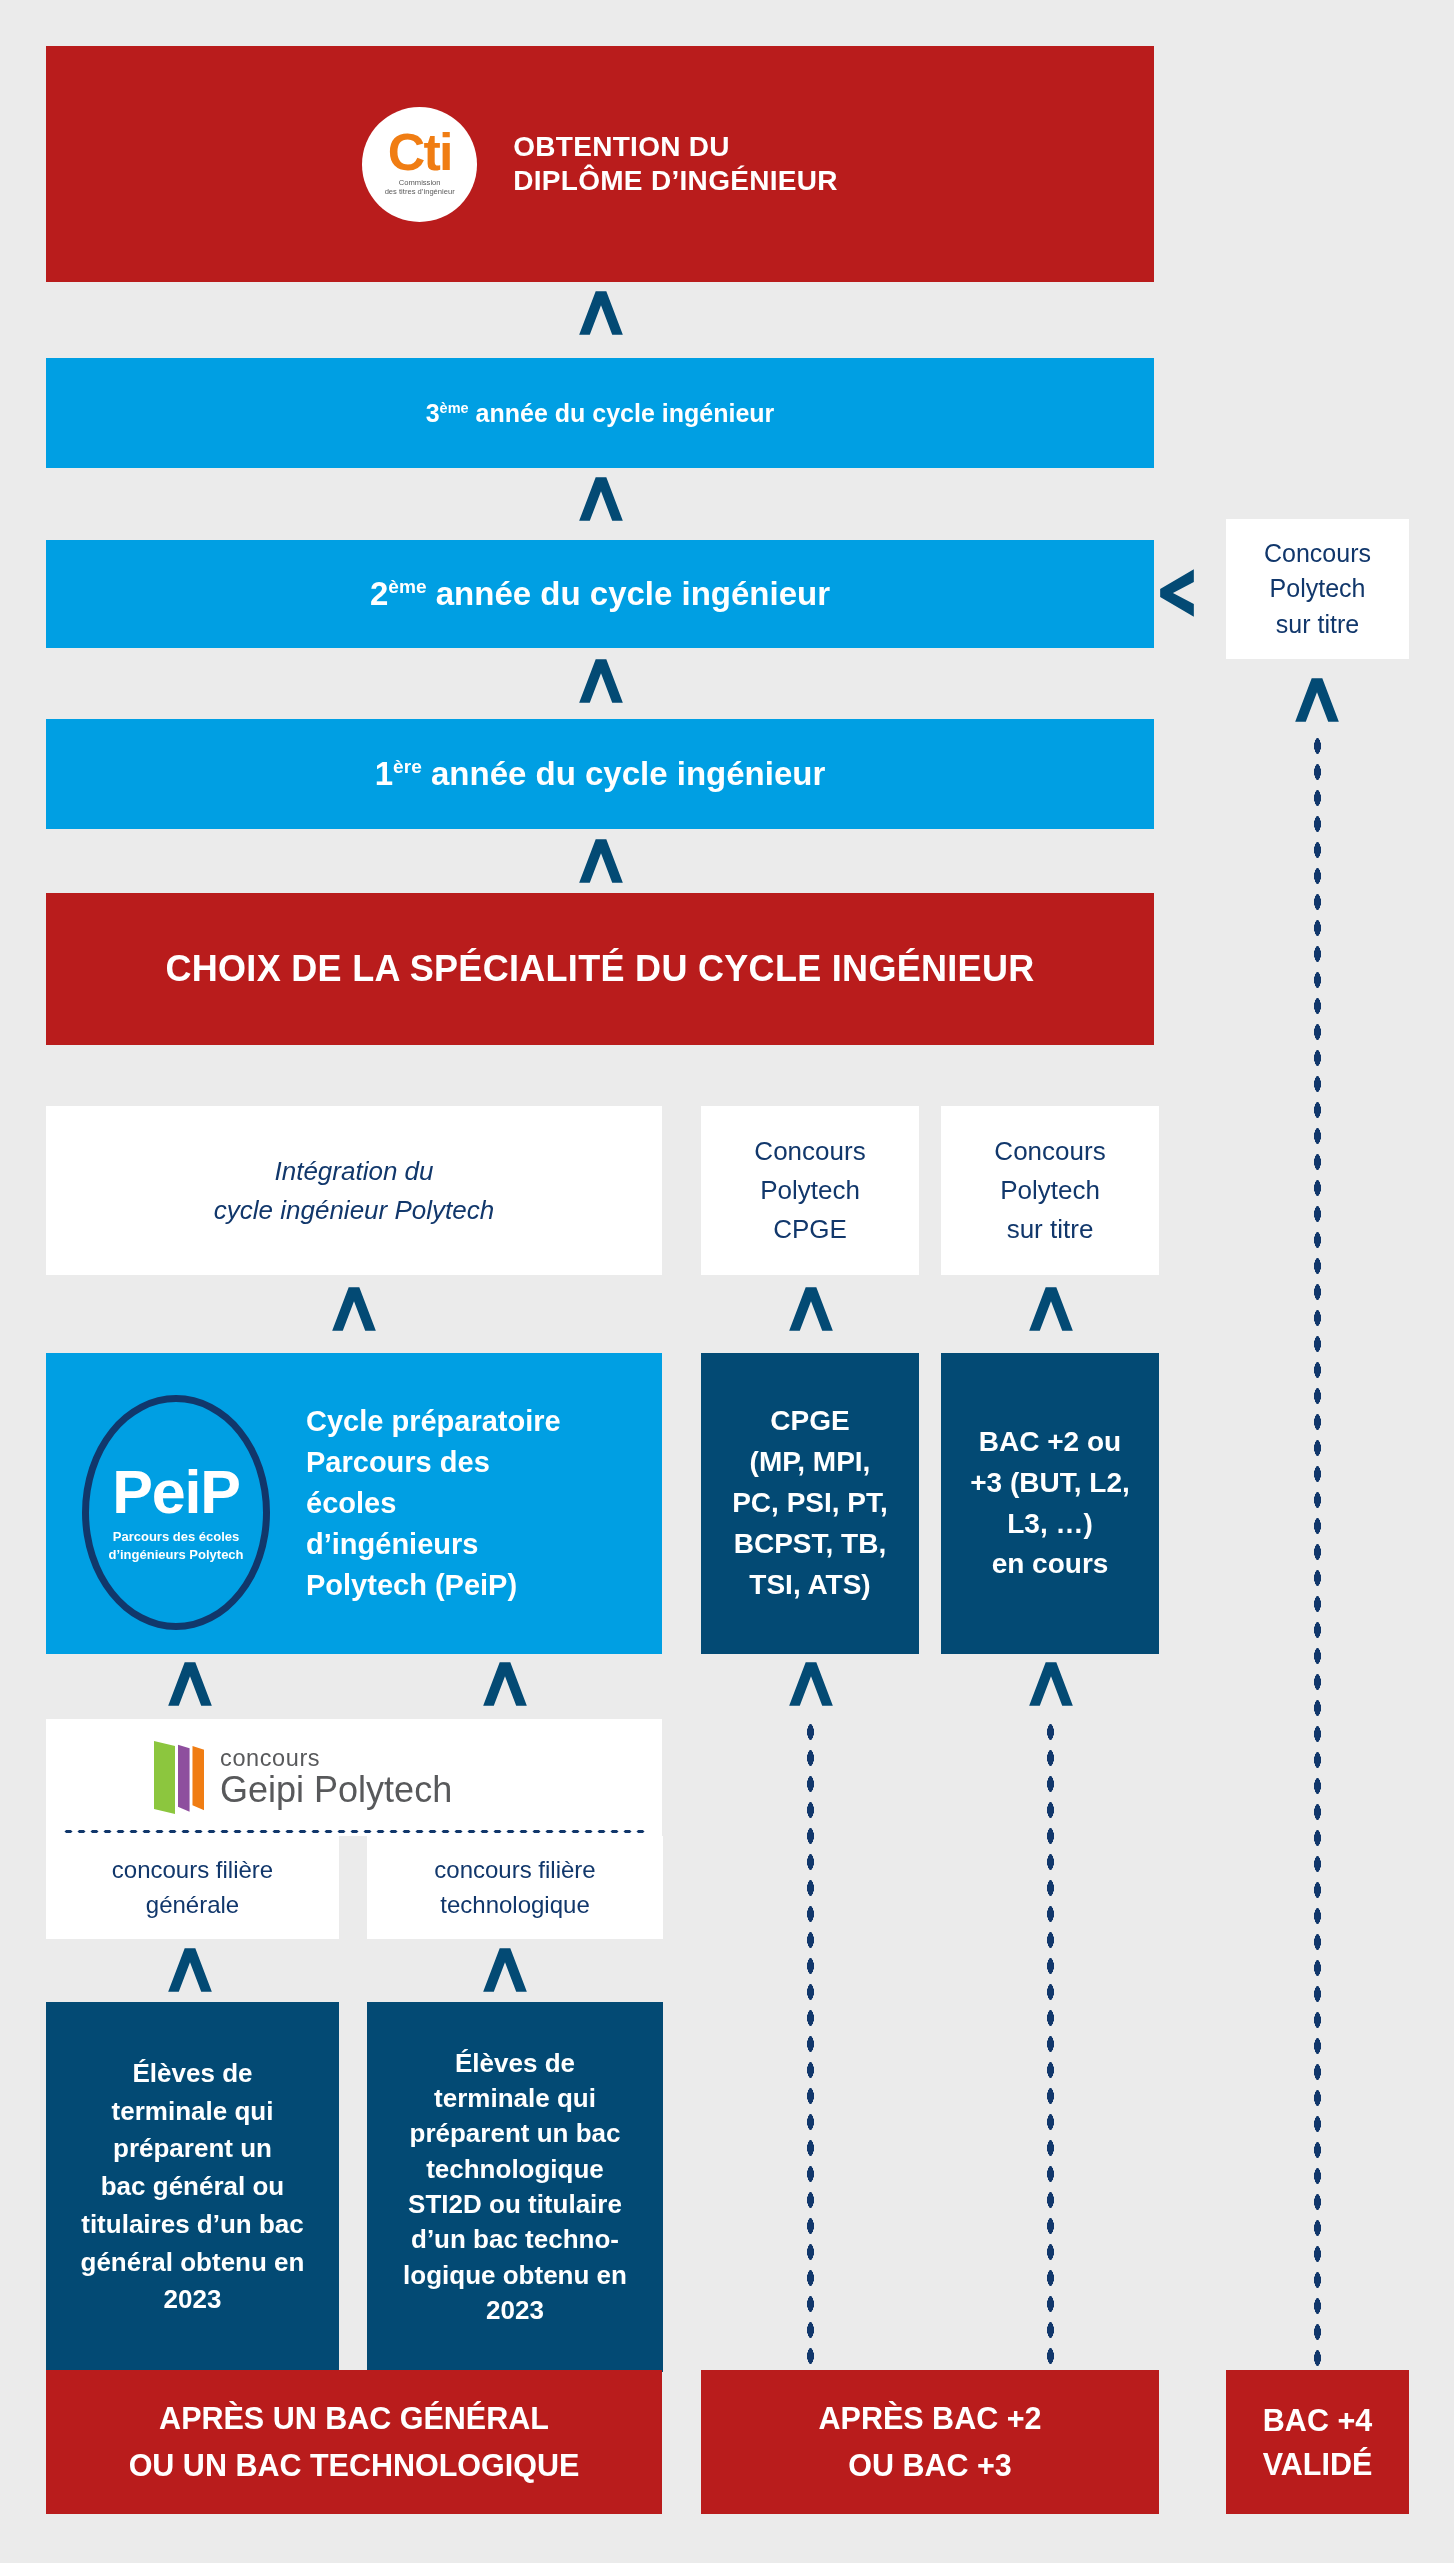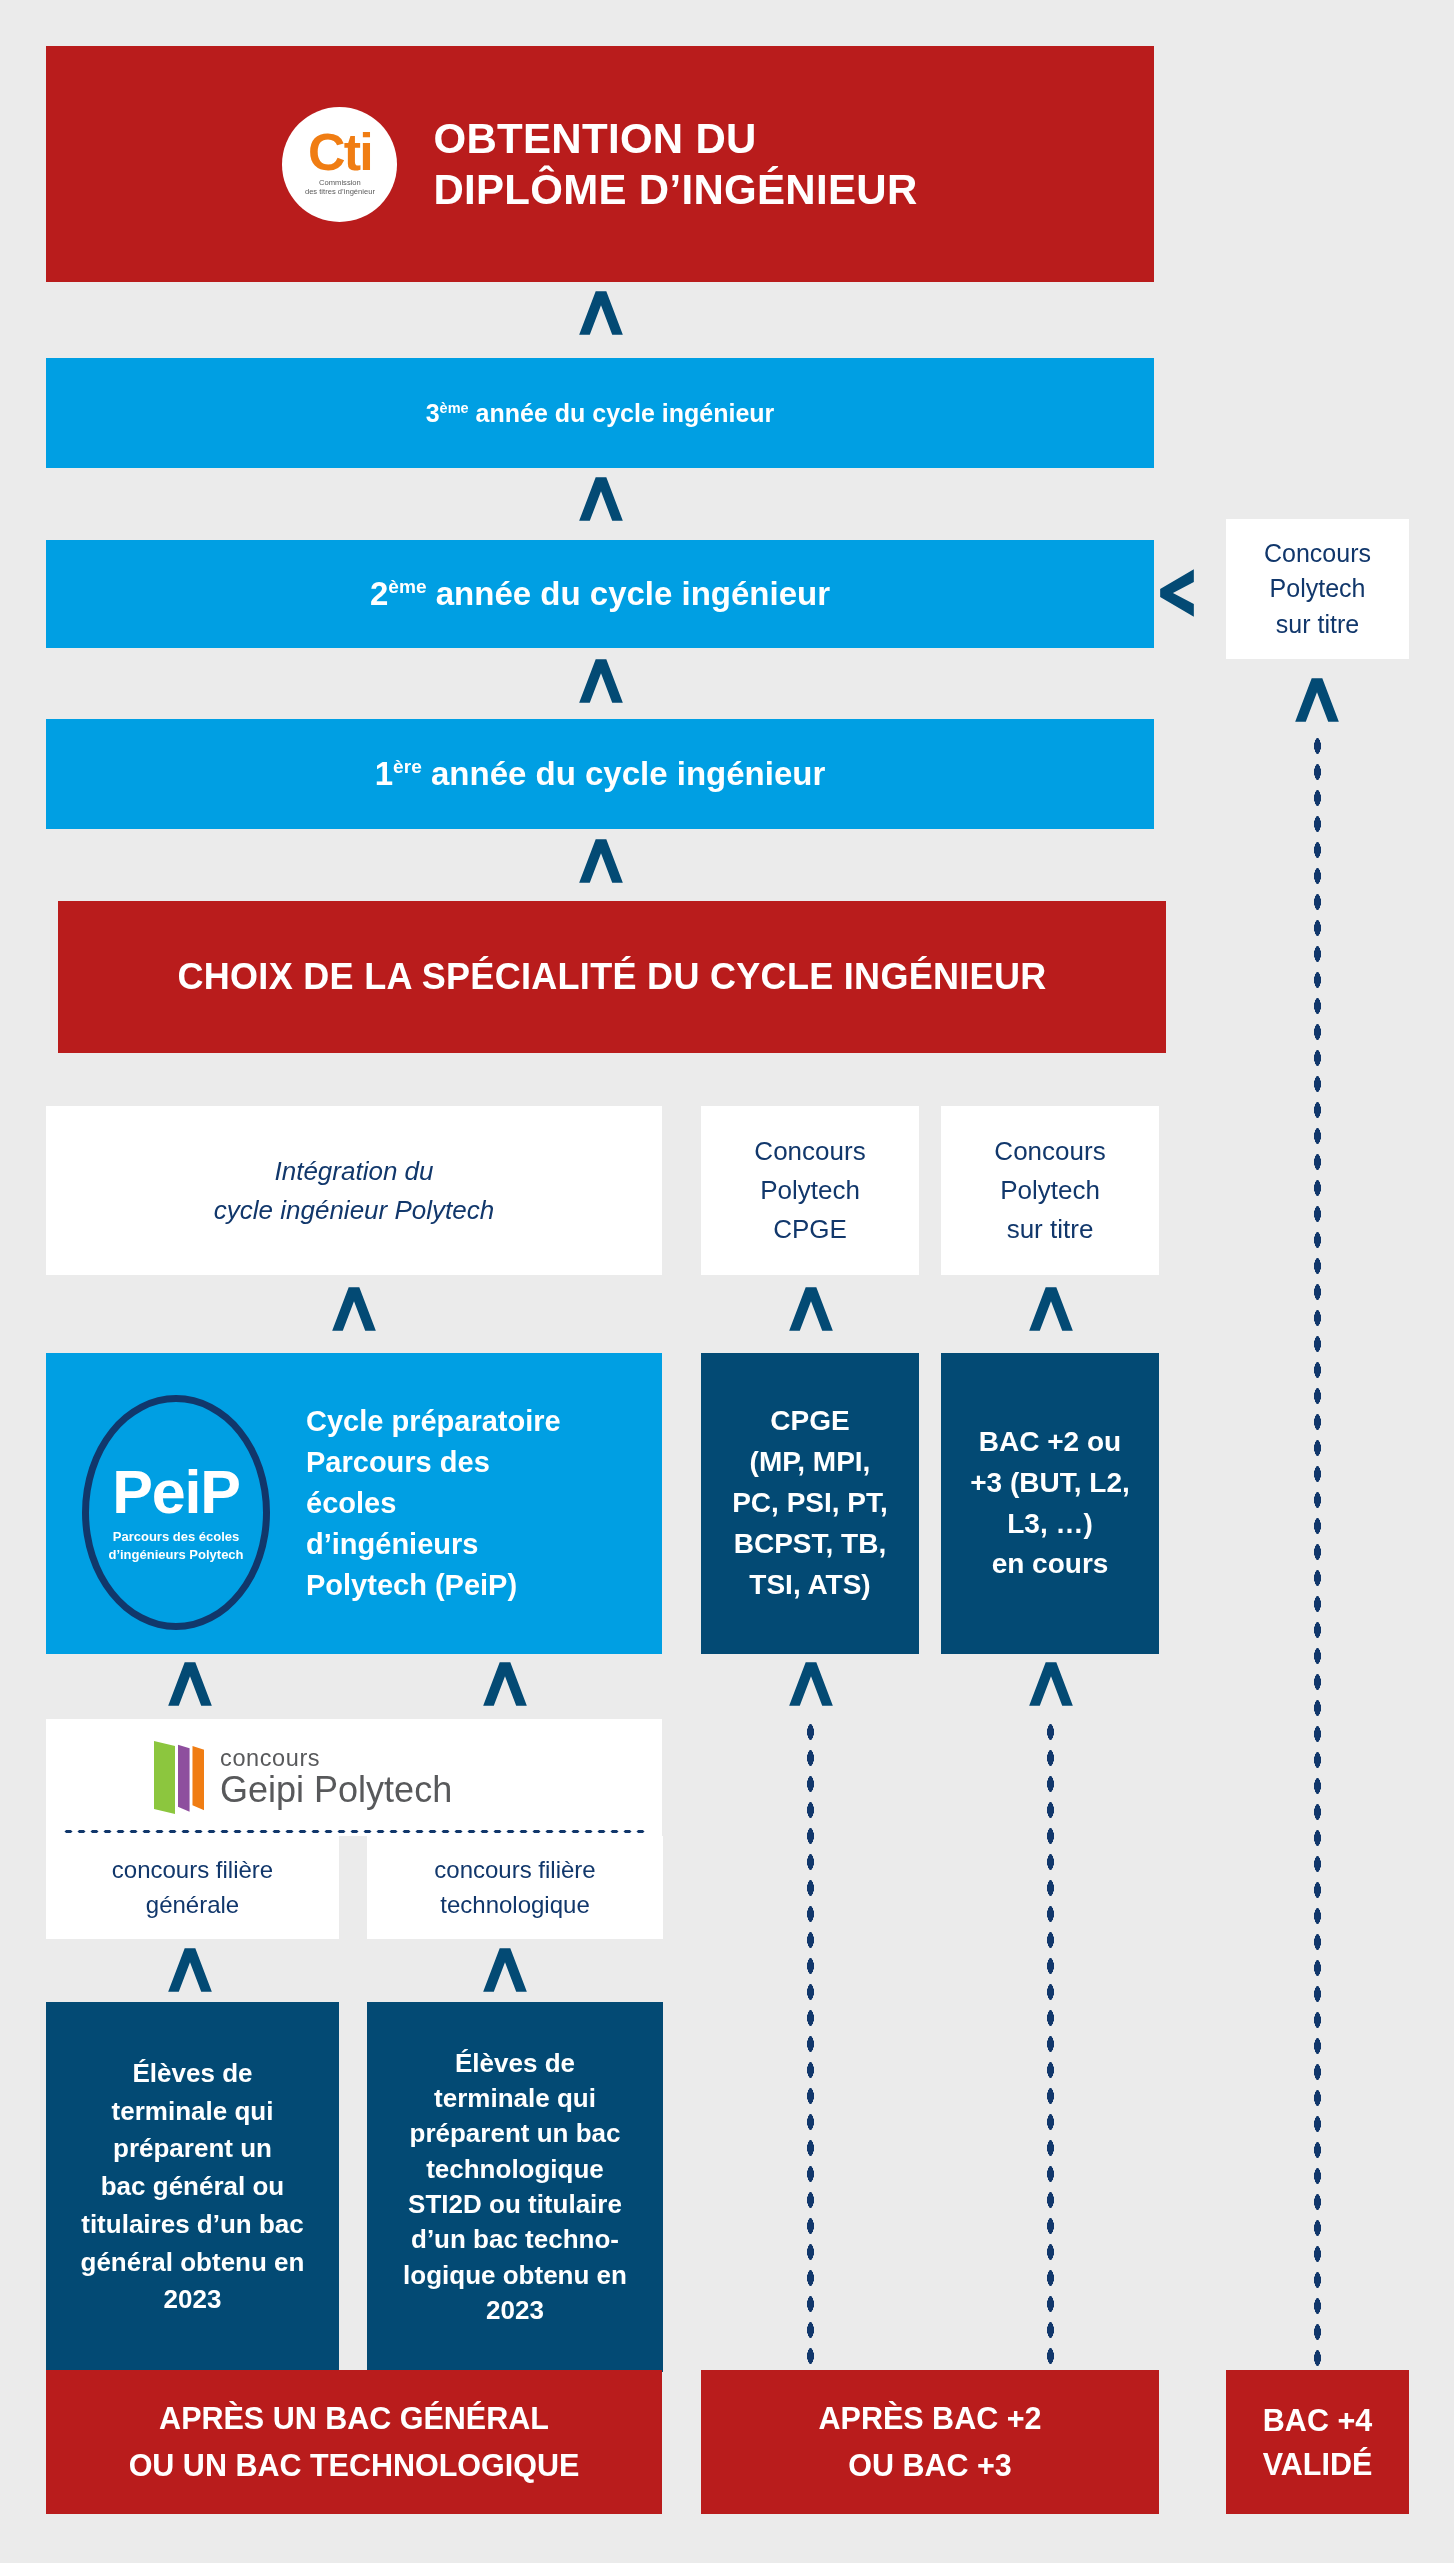--- a/index.html
+++ b/index.html
@@ -113,21 +113,21 @@
 
   <div class="box pink" style="left:46px; top:46px; width:1108px; height:236px;">
     <div style="display:flex; align-items:center; gap:36px;">
       <div class="cti-logo" style="position:relative; left:0; top:0;">
         <div class="cti-mark">Cti</div>
         <div class="cti-sub">
           <div>Commission</div>
           <div>des titres d’ingénieur</div>
         </div>
       </div>
-      <div class="condw heavy" style="font-size:42px; line-height:1.22; text-align:left; letter-spacing:0.3px;">
+      <div class="condw heavy" style="font-size:28px; line-height:1.22; text-align:left; letter-spacing:0.3px;">
         <div>OBTENTION DU</div>
         <div>DIPLÔME D’INGÉNIEUR</div>
       </div>
     </div>
   </div>
 
   <div class="chev" style="left:578px; top:290px;">
     <svg viewBox="0 0 78 78">
         <path d="M30 2 L48 2 L76 76 L58 76 L39 26 L20 76 L2 76 Z" fill="#034a74"></path>
       </svg>
@@ -183,21 +183,21 @@
       <span>1</span><sup>ère</sup><span> année du cycle ingénieur</span>
     </div>
   </div>
 
   <div class="chev" style="left:578px; top:838px;">
     <svg viewBox="0 0 78 78">
         <path d="M30 2 L48 2 L76 76 L58 76 L39 26 L20 76 L2 76 Z" fill="#034a74"></path>
       </svg>
   </div>
 
-  <div class="box pink" style="left:58px; top:893px; width:1108px; height:152px;margin-top:8px;">
+  <div class="box pink" style="left:46px; top:893px; width:1108px; height:152px;">
     <div class="condw heavy" style="font-size:36px; letter-spacing:0.3px;">CHOIX DE LA SPÉCIALITÉ DU CYCLE INGÉNIEUR</div>
   </div>
 
   <div class="box white" style="left:46px; top:1106px; width:616px; height:169px; flex-direction:column;font-style:italic;">
     <div class="condw" style="font-size:26px; line-height:1.5;">
       <div>Intégration du</div>
       <div>cycle ingénieur Polytech</div>
     </div>
   </div>
 

